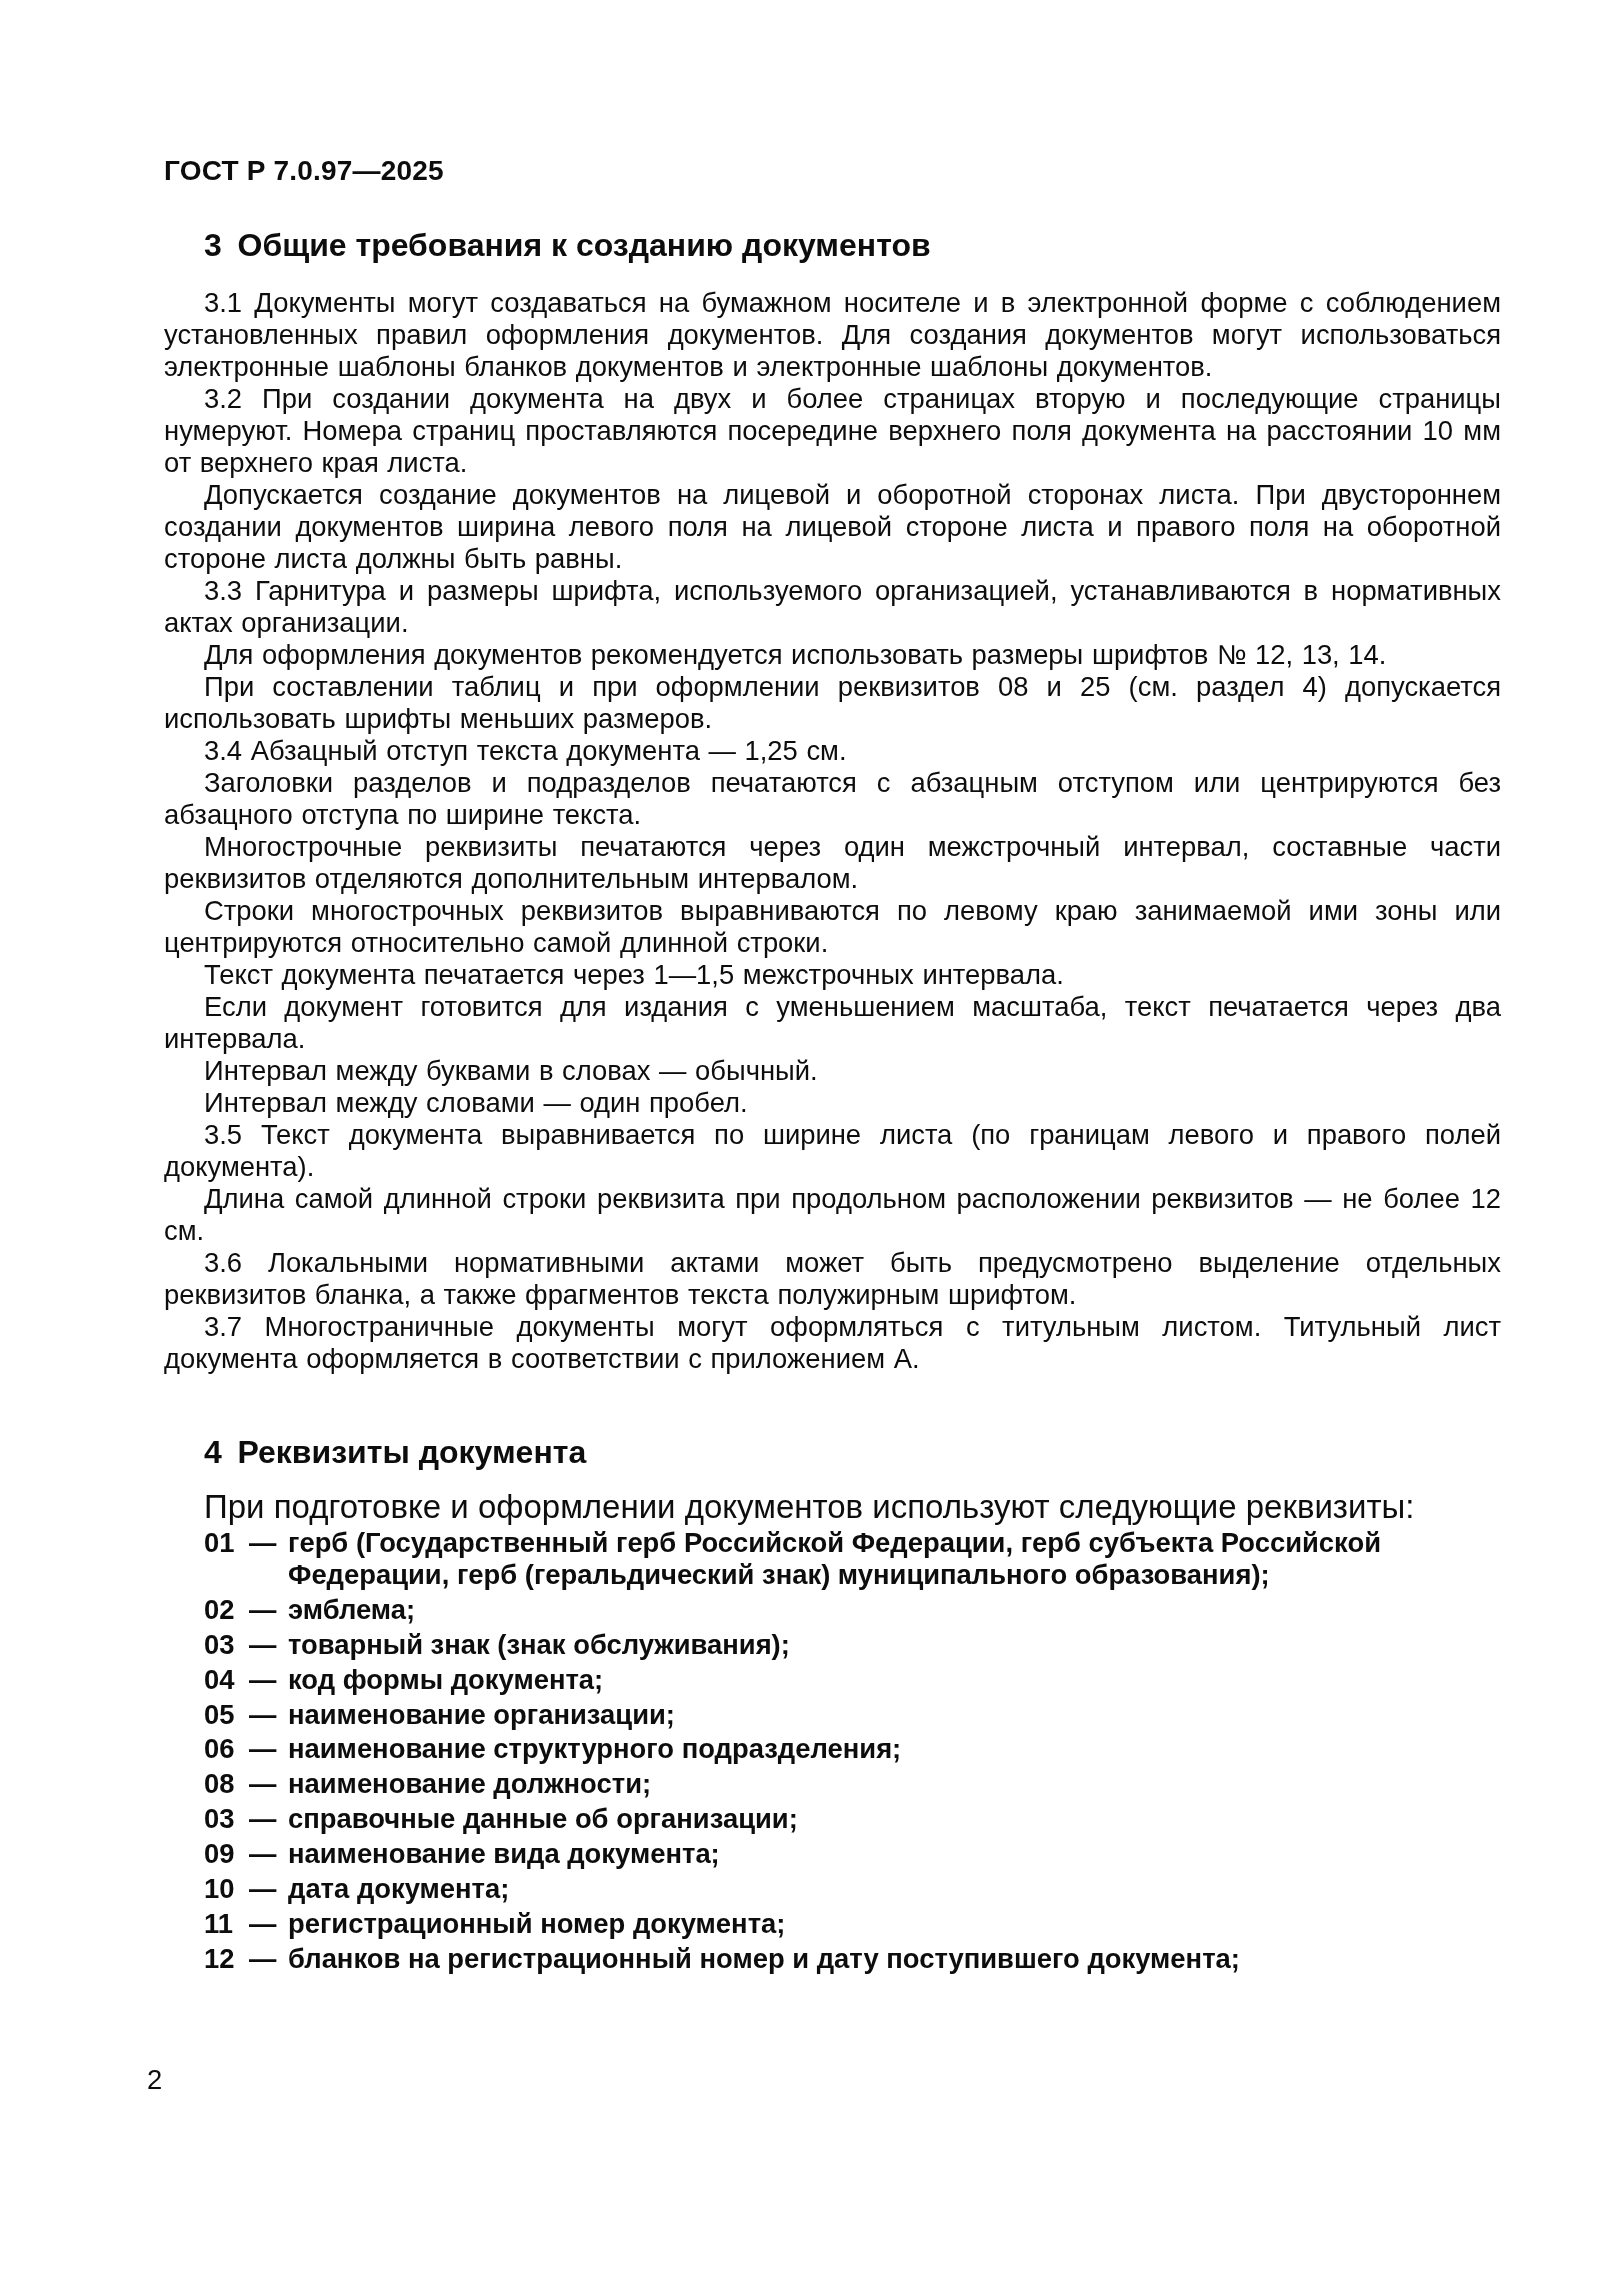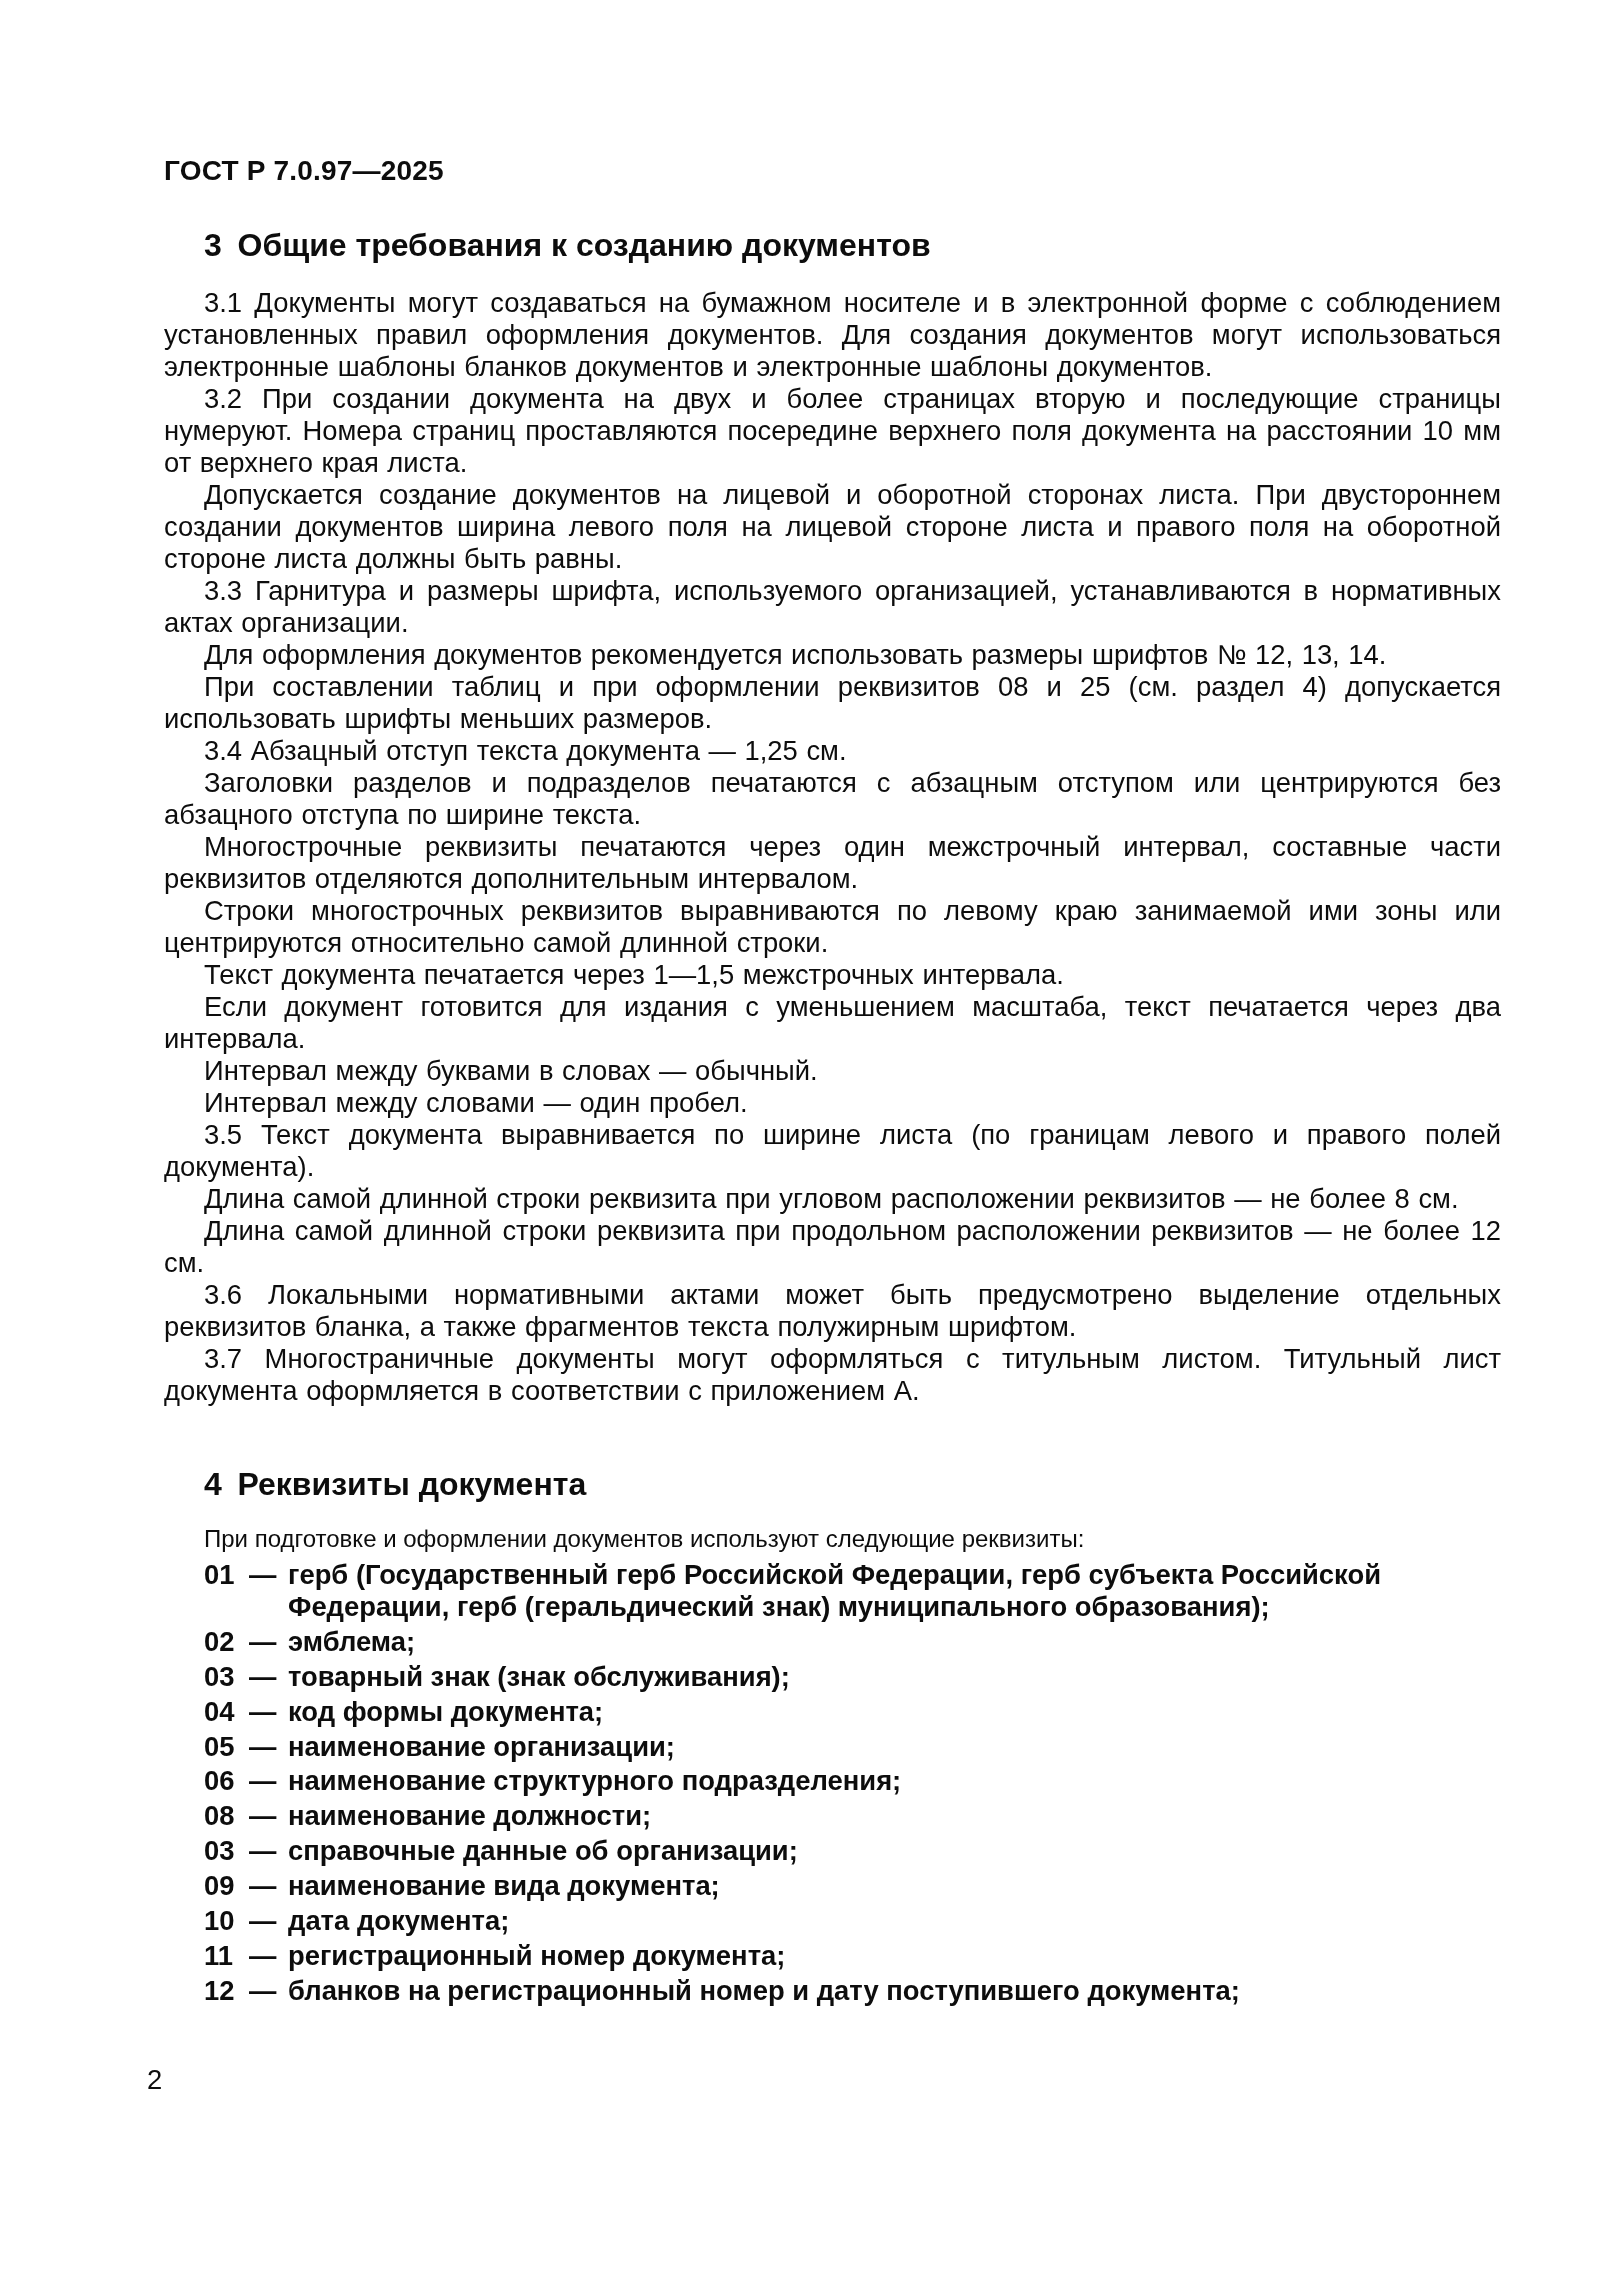--- a/index.html
+++ b/index.html
@@ -36,21 +36,21 @@
   .body-text p {
     font-size: 27.4px;
     line-height: 32px;
     text-align: justify;
     text-indent: 40px;
     word-spacing: 1px;
   }
   .section-heading.second { margin-top: 59px; }
   .list-intro {
     margin-top: 20.6px;
-    font-size: 24px;
+    font-size: 33px;
     line-height: 32px;
     text-indent: 40px;
   }
   .req-list { margin-top: 3.9px; margin-left: 40px; font-weight: bold; }
   .req-item {
     display: flex;
     font-size: 27.4px;
     line-height: 32px;
     margin-bottom: 2.9px;
   }
@@ -85,21 +85,20 @@
     <p>При составлении таблиц и при оформлении реквизитов 08 и 25 (см. раздел 4) допускается использовать шрифты меньших размеров.</p>
     <p>3.4  Абзацный отступ текста документа — 1,25 см.</p>
     <p>Заголовки разделов и подразделов печатаются с абзацным отступом или центрируются без абзацного отступа по ширине текста.</p>
     <p>Многострочные реквизиты печатаются через один межстрочный интервал, составные части реквизитов отделяются дополнительным интервалом.</p>
     <p>Строки многострочных реквизитов выравниваются по левому краю занимаемой ими зоны или центрируются относительно самой длинной строки.</p>
     <p>Текст документа печатается через 1—1,5 межстрочных интервала.</p>
     <p>Если документ готовится для издания с уменьшением масштаба, текст печатается через два интервала.</p>
     <p>Интервал между буквами в словах — обычный.</p>
     <p>Интервал между словами — один пробел.</p>
     <p>3.5 Текст документа выравнивается по ширине листа (по границам левого и правого полей документа).</p>
-    <p>Длина самой длинной строки реквизита при угловом расположении реквизитов — не более 8 см.</p>
     <p>Длина самой длинной строки реквизита при продольном расположении реквизитов — не более 12 см.</p>
     <p>3.6  Локальными нормативными актами может быть предусмотрено выделение отдельных реквизитов бланка, а также фрагментов текста полужирным шрифтом.</p>
     <p>3.7 Многостраничные документы могут оформляться с титульным листом. Титульный лист документа оформляется в соответствии с приложением А.</p>
   </div>
 
   <div class="section-heading second">
     <span class="sec-num">4</span><span>Реквизиты документа</span>
   </div>
 
   <p class="list-intro">При подготовке и оформлении документов используют следующие реквизиты:</p>

